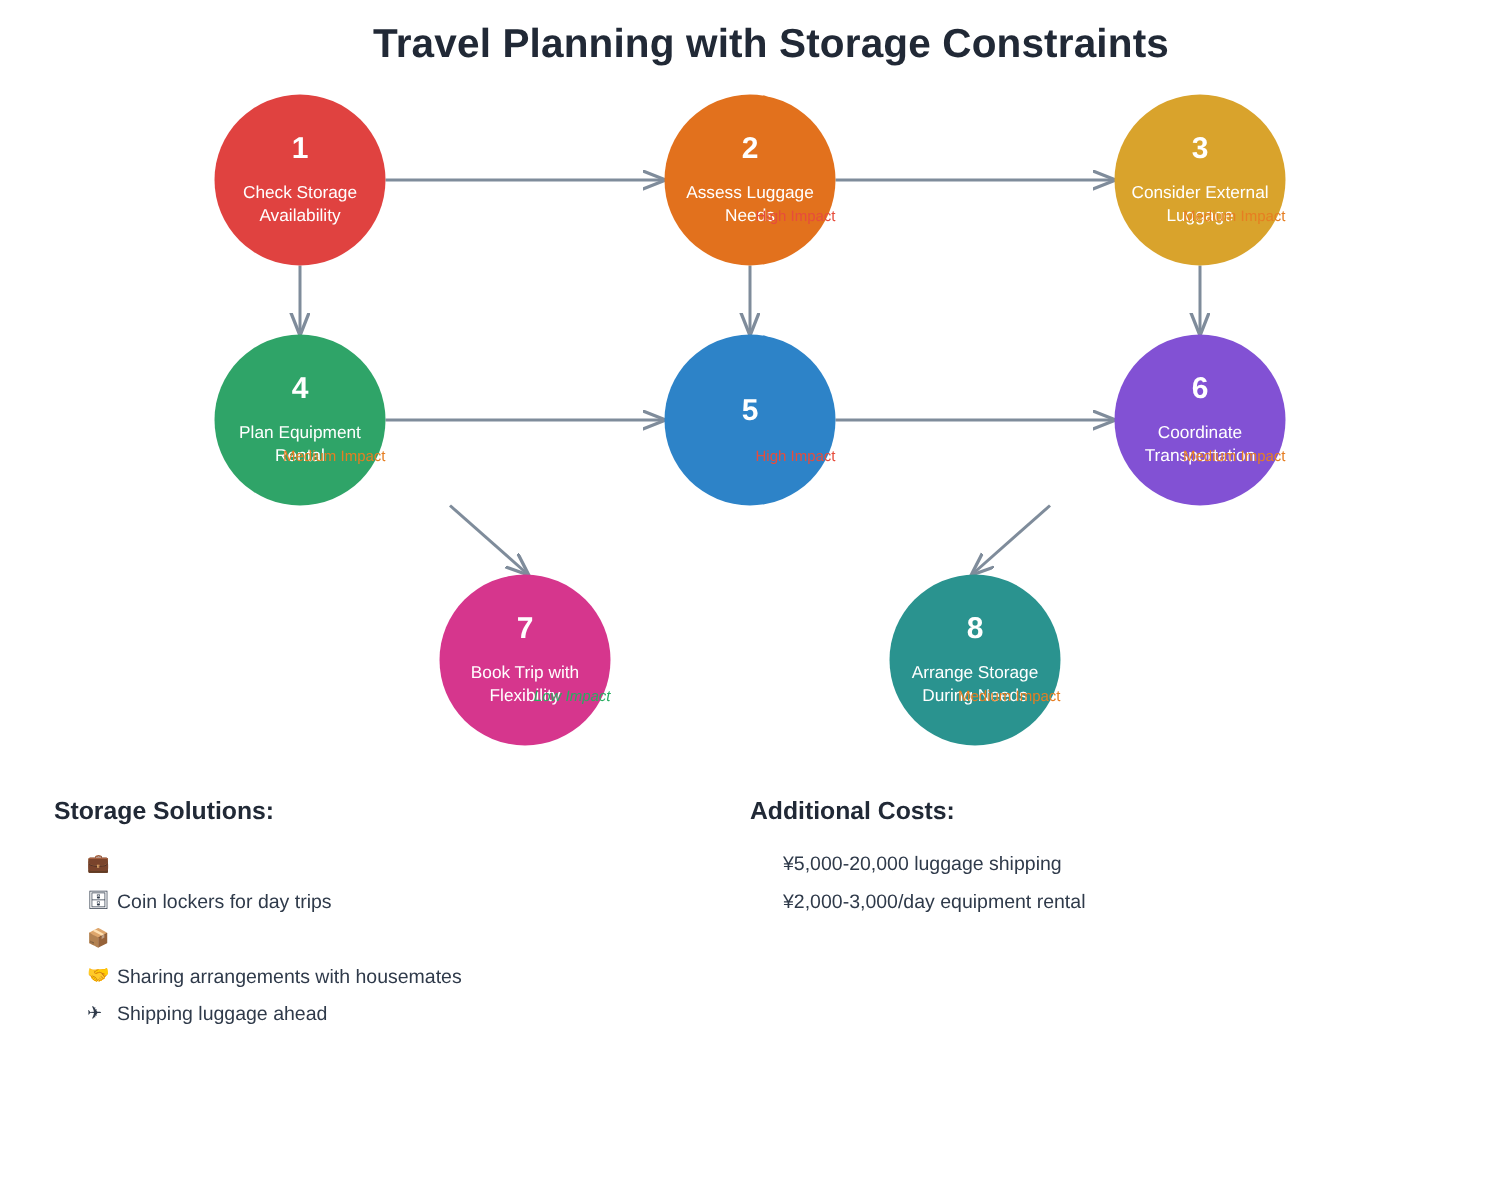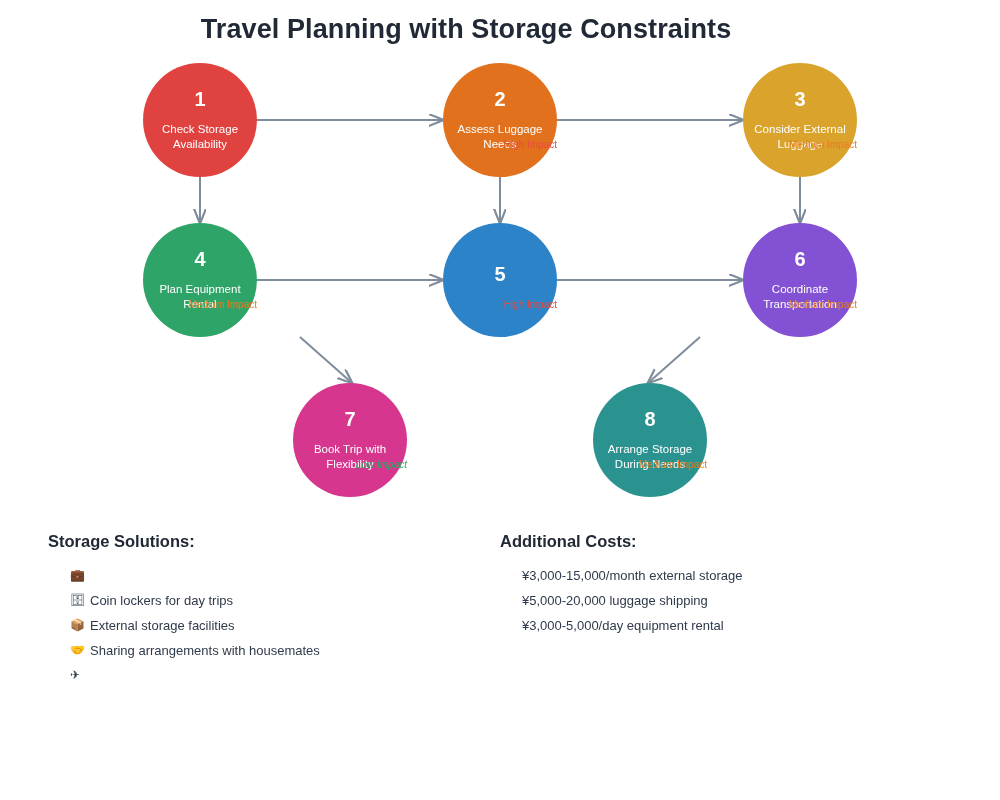--- a/index.html
+++ b/index.html
@@ -20,20 +20,21 @@
   #page-title {
     position: absolute;
     top: 14px;
     left: 0;
     width: 932px;
     text-align: center;
     font-size: 27px;
     font-weight: bold;
     color: #212936;
     letter-spacing: 0.1px;
+    padding-left: 48px;
   }
 
   
   #diagram {
     position: absolute;
     top: 0;
     left: 0;
     width: 1000px;
     height: 520px;
   }
@@ -110,21 +111,21 @@
     display: inline-block;
     width: 20px;
     min-width: 20px;
     font-size: 12px;
     line-height: 25px;
     text-align: left;
     color: #2f3a4a;
   }
   .li-text { display: inline-block; }
 
-  #solutions-panel { left: 48px; top: 532px; }
+  #solutions-panel { left: 36px; top: 532px; }
   #solutions-panel ul { padding-left: 22px; }
   #costs-panel { left: 500px; top: 532px; }
   #costs-panel ul { padding-left: 22px; }
 </style>
 </head>
 <body>
 
 <div id="page-title">Travel Planning with Storage Constraints</div>
 
 <div id="diagram">
@@ -200,38 +201,35 @@
   <ul id="solutions-list">
       <li>
         <span class="li-icon">💼</span>
       </li>
       <li>
         <span class="li-icon">🗄</span>
         <span class="li-text">Coin lockers for day trips</span>
       </li>
       <li>
         <span class="li-icon">📦</span>
-        <span class="li-text">External storage facilities</span>
       </li>
       <li>
         <span class="li-icon">🤝</span>
         <span class="li-text">Sharing arrangements with housemates</span>
       </li>
       <li>
         <span class="li-icon">✈</span>
+        <span class="li-text">Shipping luggage ahead</span>
       </li>
     </ul>
 </div>
 
 <div class="panel" id="costs-panel">
   <div class="panel-title">Additional Costs:</div>
   <ul id="costs-list">
       <li>
-        <span class="li-text">¥3,000-15,000/month external storage</span>
-      </li>
-      <li>
         <span class="li-text">¥5,000-20,000 luggage shipping</span>
       </li>
       <li>
-        <span class="li-text">¥3,000-5,000/day equipment rental</span>
+        <span class="li-text">¥2,000-3,000/day equipment rental</span>
       </li>
     </ul>
 </div>
 
 </body></html>

